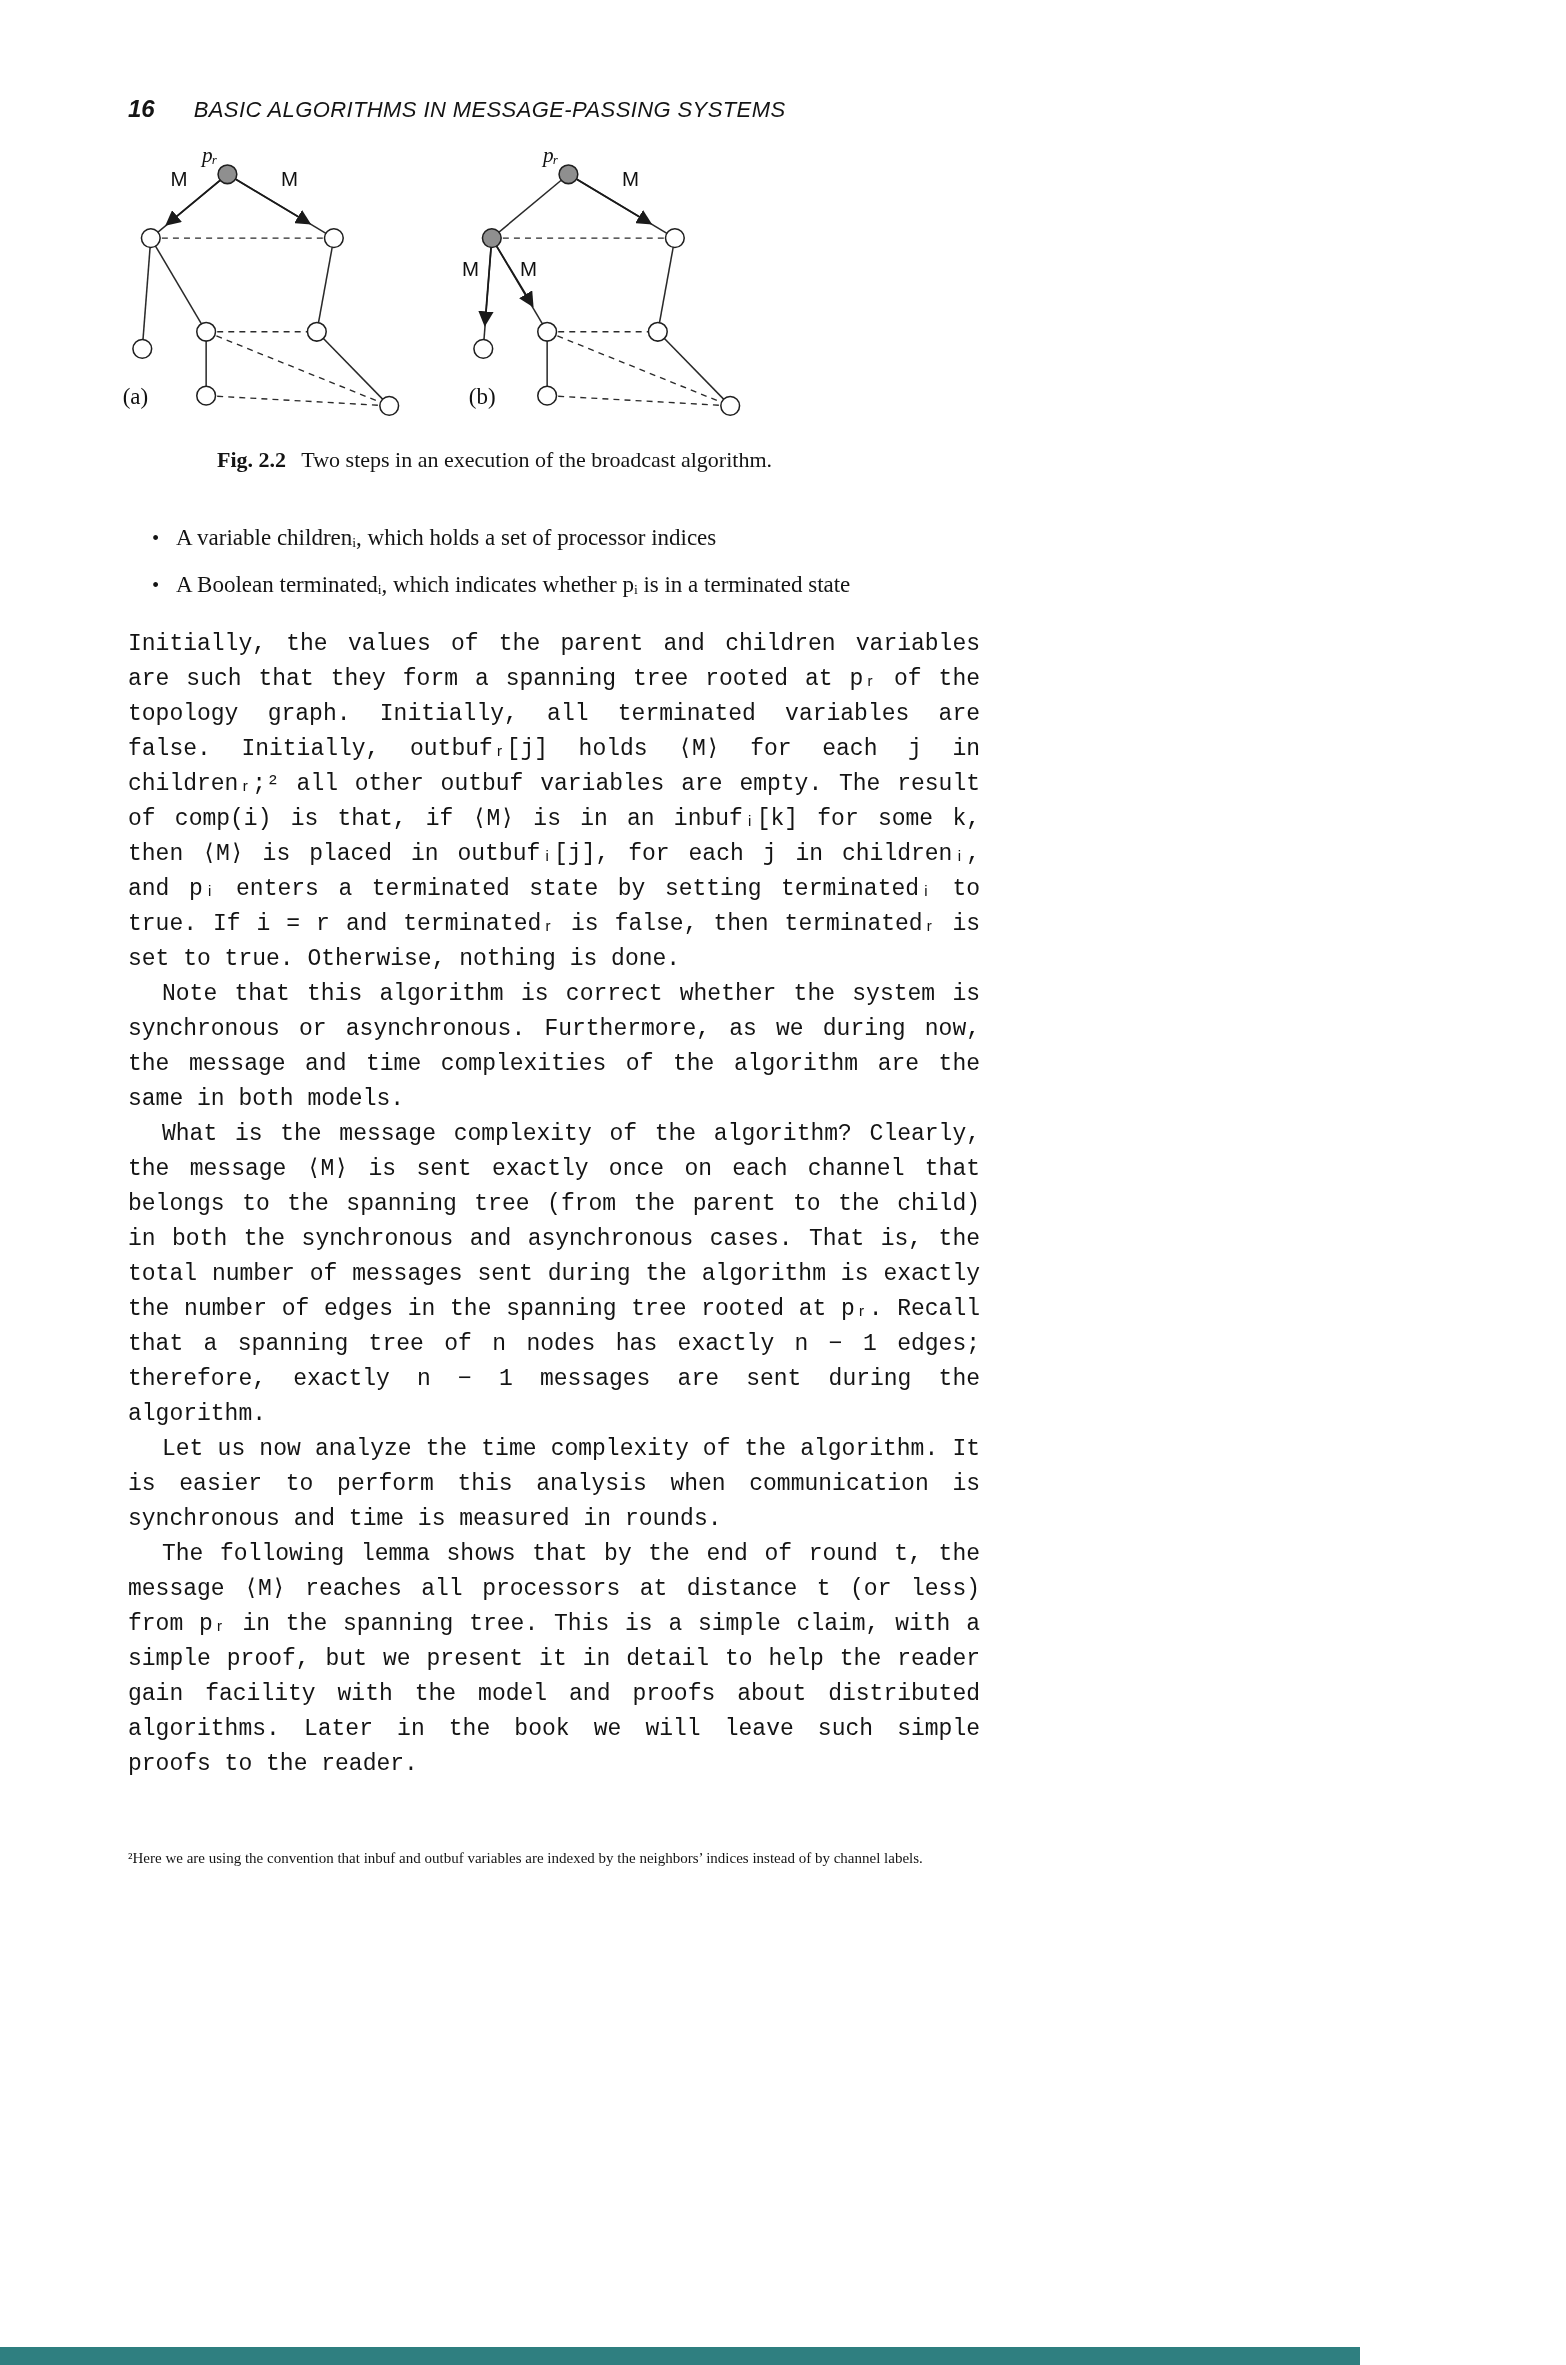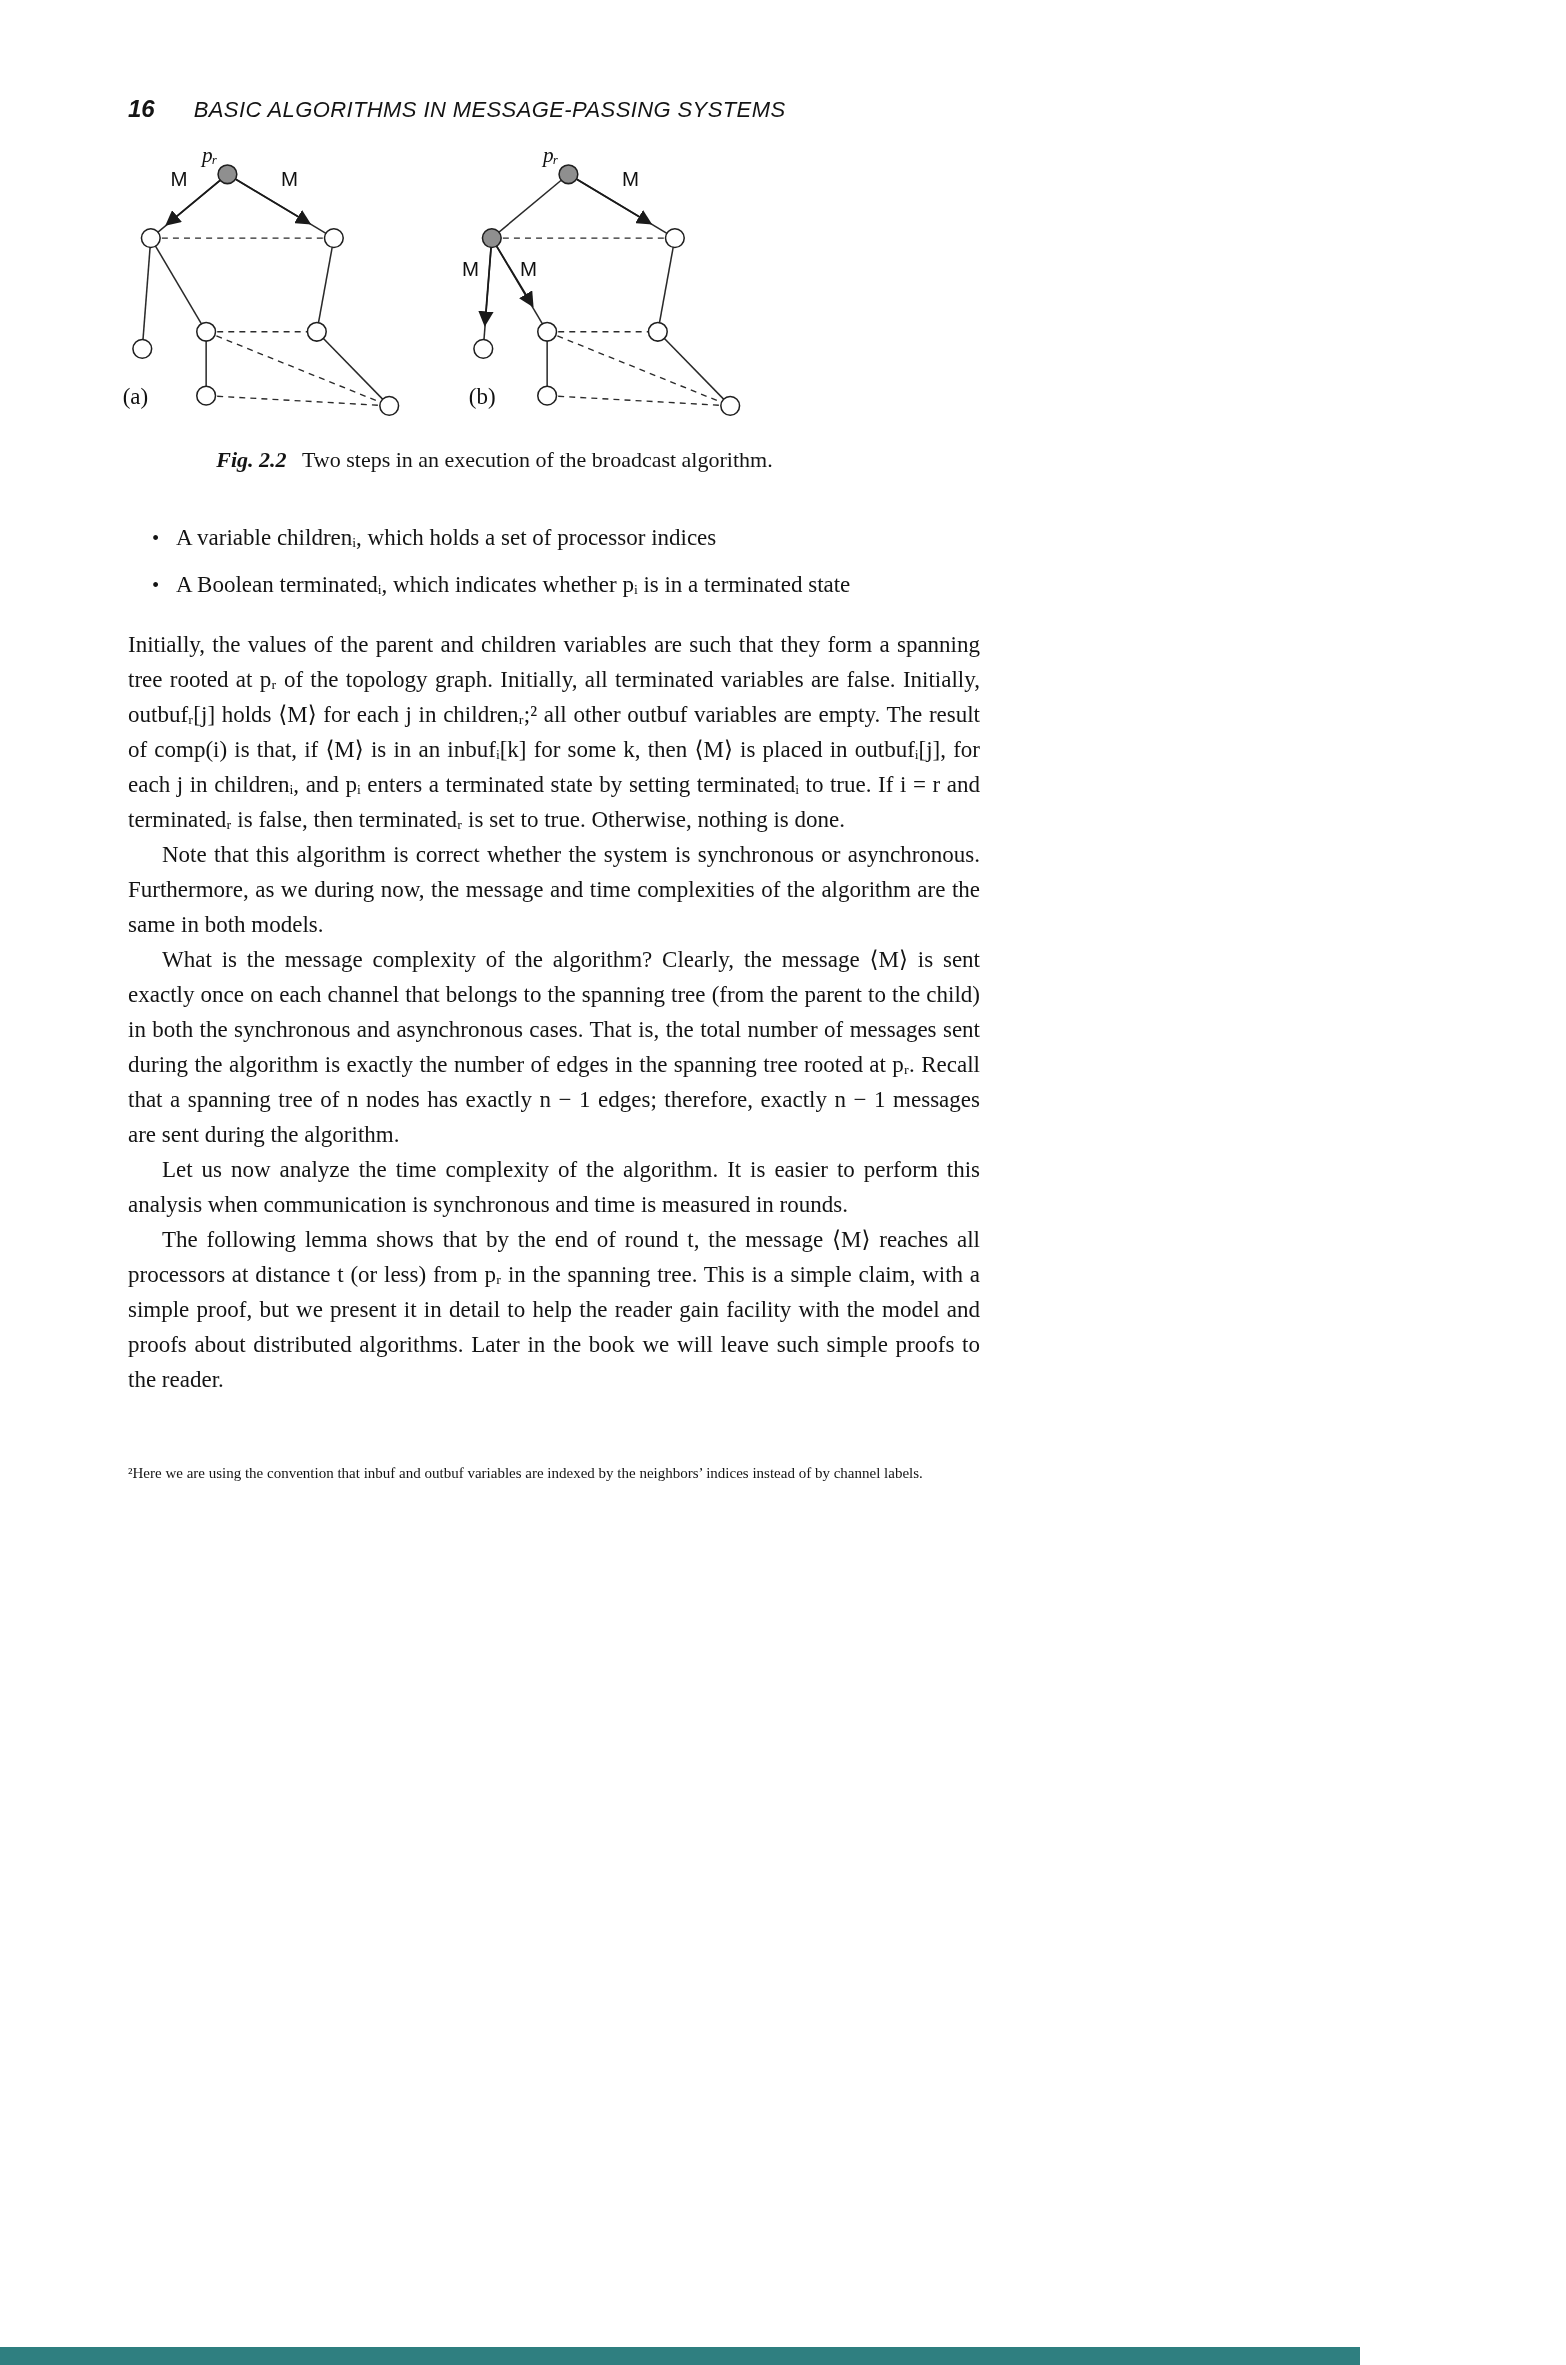--- a/index.html
+++ b/index.html
@@ -39,27 +39,27 @@
   .lbl-root { font-family: "Liberation Serif", "DejaVu Serif", serif; font-style: italic; font-size: 25px; fill: #111; }
   .lbl-msg  { font-family: "Liberation Sans", "DejaVu Sans", sans-serif; font-size: 24px; fill: #111; }
   .lbl-sub  { font-family: "Liberation Serif", "DejaVu Serif", serif; font-size: 27px; fill: #111; }
 
   .caption {
     margin-top: 10.2px;
     width: 733px;
     text-align: center;
     font-size: 22px;
   }
-  .caption-label { font-weight: bold; font-style: italic; margin-right: 15.3px; }
+  .caption-label { font-weight: bold; margin-right: 15.3px; }
 
   .bullets { margin-top: 49px; }
   .bullet-row { display: flex; margin-bottom: 15.3px; padding-left: 24px; font-size: 23px; line-height: 32px; }
   .bullet-dot { width: 24px; flex: 0 0 24px; font-size: 20.5px; }
 
-  .paras { margin-top: 25.6px; }
+  .paras { margin-top: 25.6px; font-family: Liberation Mono, monospace; }
   .paras p {
     margin: 0;
     font-size: 23px;
     line-height: 35px;
     text-align: justify;
   }
   .paras p.indent { text-indent: 34px; }
 
   .footnote {
     margin-top: 63px;

